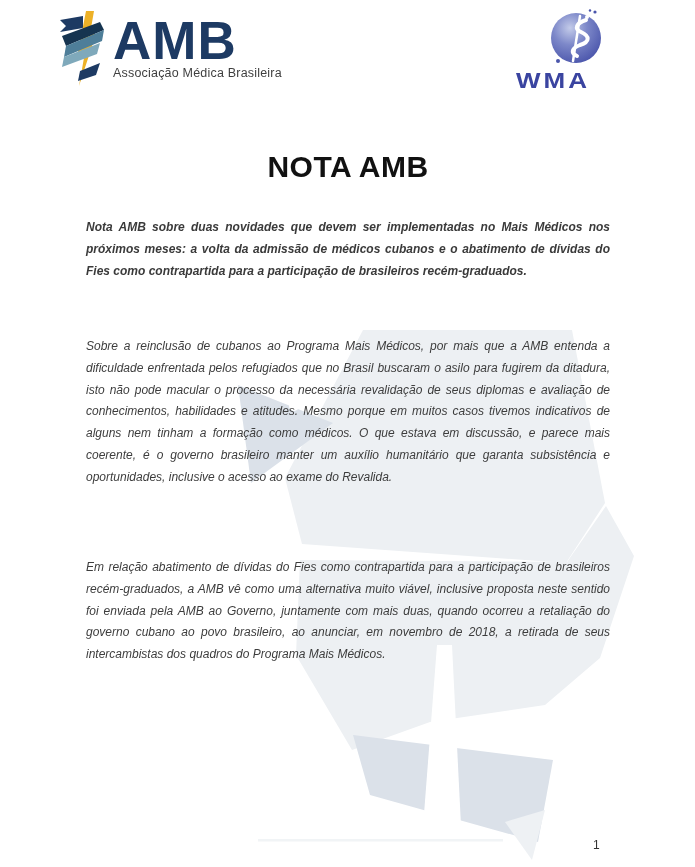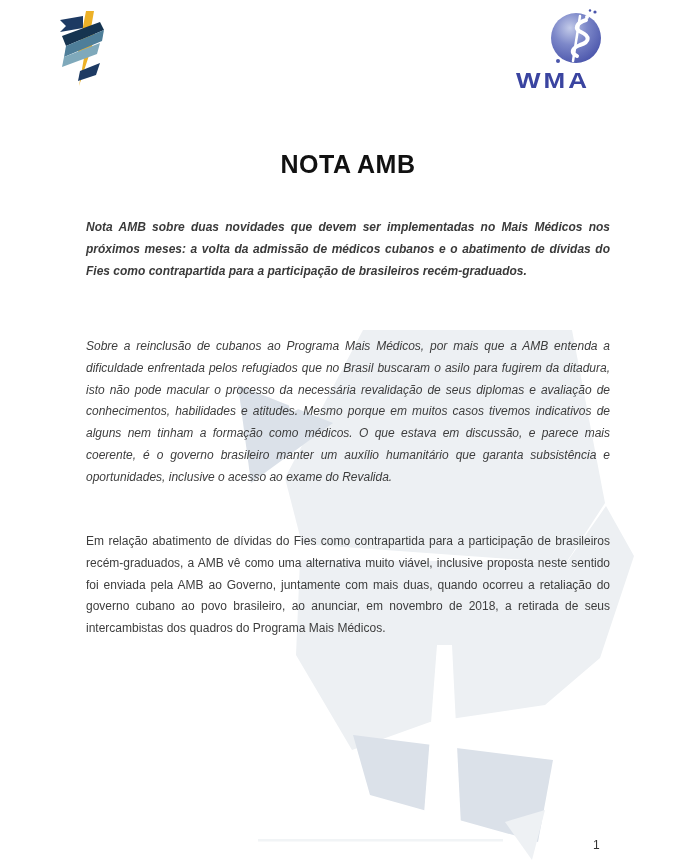--- a/index.html
+++ b/index.html
@@ -29,30 +29,30 @@
   .wma-wordmark{
     margin-top:-2px;font-size:26px;font-weight:800;color:#3a44a0;
     letter-spacing:3px;transform:scaleY(0.88);transform-origin:top left;
   }
 
   
   .content{position:absolute;left:86px;top:0;width:524px;height:867px;}
   .doc-title{
     position:absolute;top:150px;left:0;width:100%;
     margin:0;text-align:center;
-    font-size:25px;font-weight:800;color:#111111;letter-spacing:0.5px;
+    font-size:30px;font-weight:800;color:#111111;letter-spacing:0.5px;
   }
   .para{
     position:absolute;left:0;width:524px;margin:0;
     text-align:justify;
     font-size:12px;line-height:21.8px;color:#3d3d3d;
   }
   .lead{top:217px;font-style:italic;font-weight:bold;color:#3a3a3a;}
   .body-1{top:336px;font-style:italic;}
-  .body-2{top:531px;}
+  .body-2{top:557px;font-style:italic;}
 
   .page-number{
     position:absolute;left:593px;top:838px;
     font-size:12px;color:#333333;
   }
 </style>
 </head>
 <body>
 
 <div class="page">
@@ -73,20 +73,24 @@
 
       <polygon points="4,9 27,5 27,17 4,21 10,15" fill="#1d3a63"></polygon>
 
       <polygon points="30,0 38,0 34,23 40,23 23,75 29,41 22,41" fill="#edb127"></polygon>
 
       <polygon points="6,25 44,11 48,19 10,35" fill="#163450"></polygon>
       <polygon points="10,35 48,19 46,30 8,46" fill="#4e7e99"></polygon>
       <polygon points="8,46 44,32 41,43 6,56" fill="#7fa9bb"></polygon>
       <polygon points="24,60 44,52 40,64 22,70" fill="#1d3a63"></polygon>
     </svg>
+    <div class="amb-textblock">
+      <div class="amb-wordmark">AMB</div>
+      <div class="amb-tagline">Associação Médica Brasileira</div>
+    </div>
   </div>
 
   <div class="wma-logo">
     <svg class="wma-globe" viewBox="0 0 56 60" aria-hidden="true">
       <defs>
         <radialGradient id="globeGrad" cx="38%" cy="30%" r="75%">
           <stop offset="0%" stop-color="#c3cbe9"></stop>
           <stop offset="45%" stop-color="#7d88c9"></stop>
           <stop offset="100%" stop-color="#4a55ab"></stop>
         </radialGradient>

